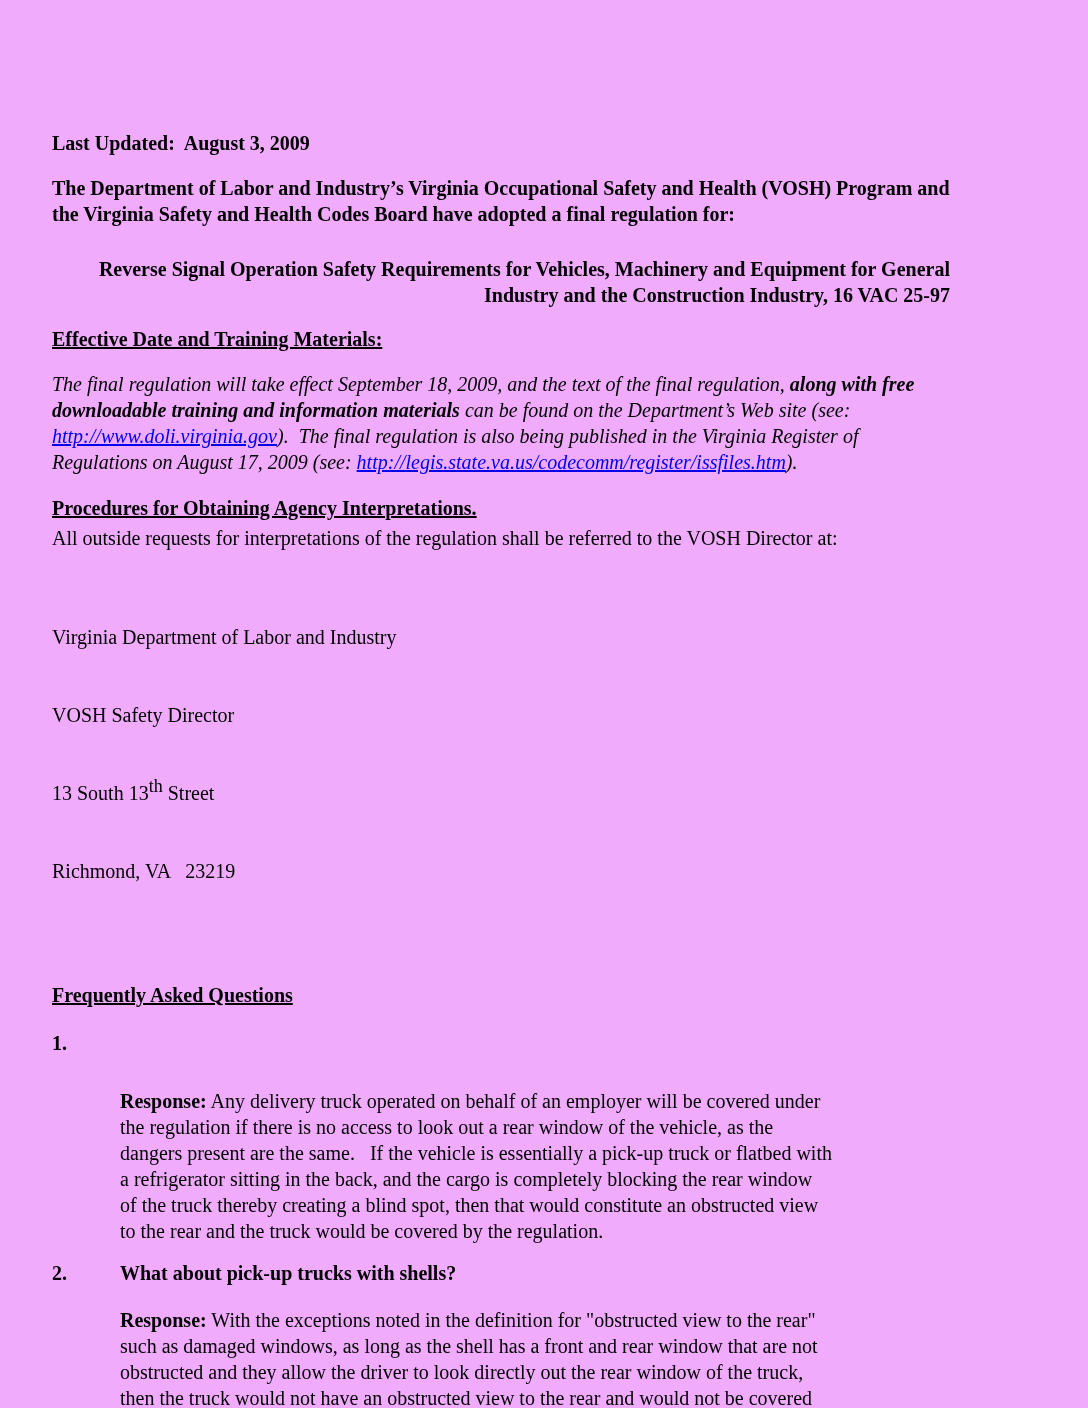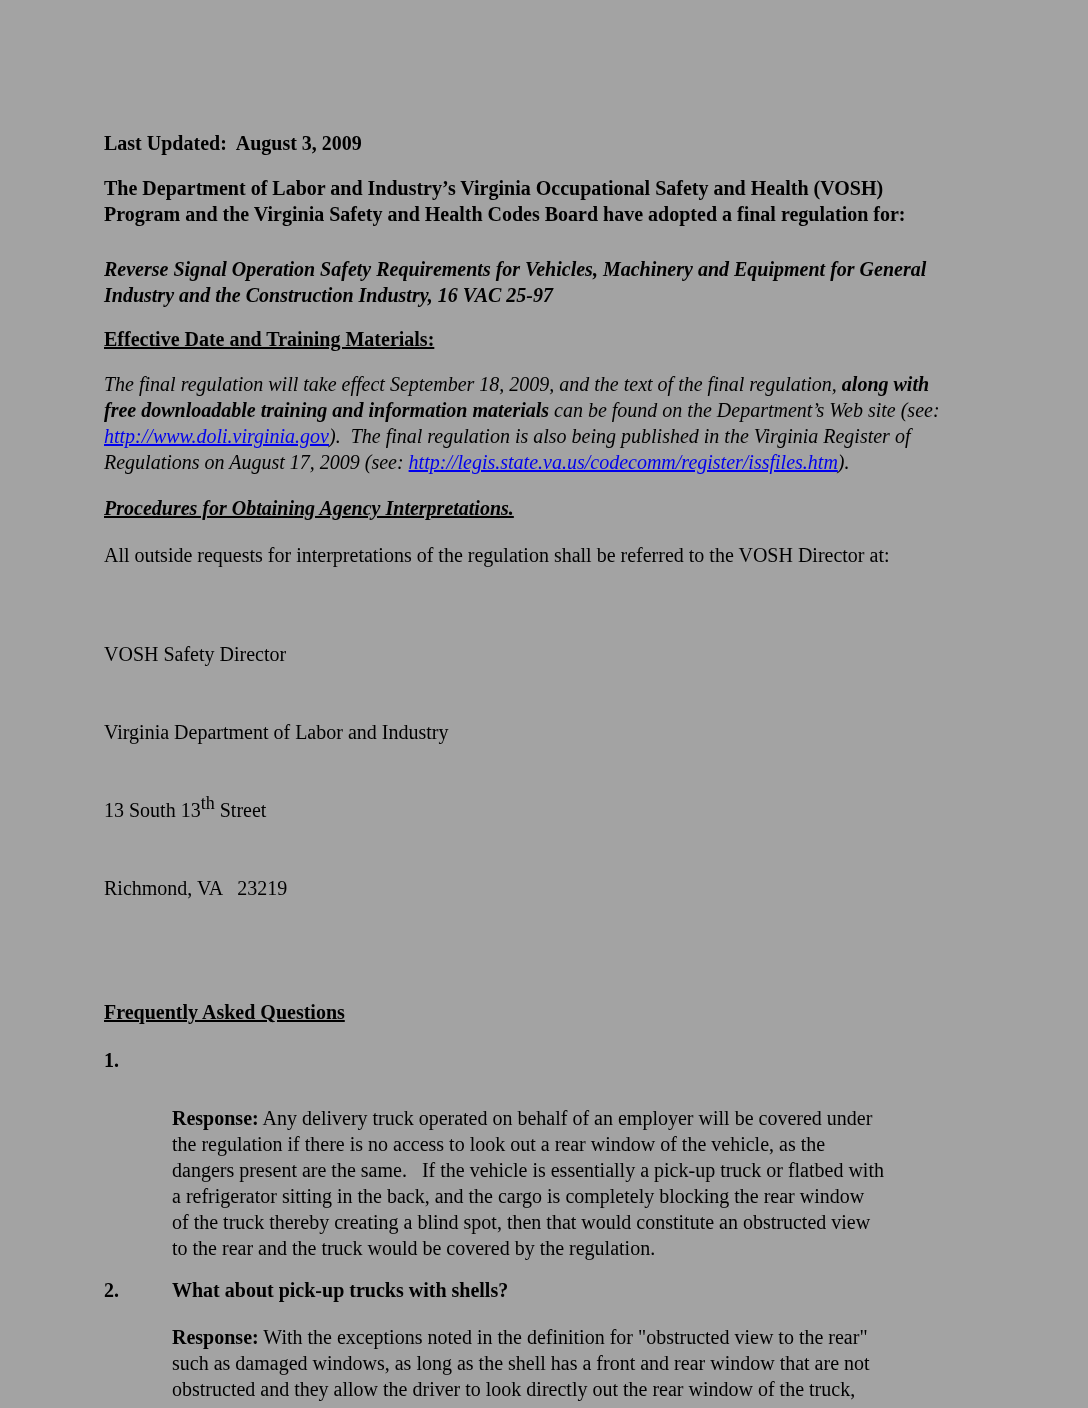--- a/index.html
+++ b/index.html
@@ -7,37 +7,36 @@
   body {
     width: 1088px;
     height: 1408px;
     font-family: "Liberation Serif", "DejaVu Serif", serif;
     color: #000000;
     overflow: hidden;
   }
   .page {
     width: 1088px;
     height: 1408px;
-    padding: 130px 138px 0 104px;
-    background: #a3a3a3;
+    padding: 130px 138px 0 52px;
+    background: #f0abfc;
   }
   .page p, .page div.block { 
     font-size: 20px;
     line-height: 26px;
     white-space: pre-wrap;
   }
   .b { font-weight: bold; }
   .heading {
     font-weight: bold;
     text-decoration: underline;
   }
   .reg-title {
     font-weight: bold;
-    font-style: italic;
-    text-align: left;
+    text-align: right;
   }
   .link {
     color: #0000EE;
     text-decoration: underline;
     cursor: pointer;
   }
   sup.ord {
     font-size: 18px;
     vertical-align: super;
     line-height: 0;
@@ -51,22 +50,22 @@
   .response {
     margin-left: 68px;
     max-width: 712px;
   }
   
   .block-last-updated { margin-top: 0; }
   .block-intro       { margin-top: 19px; }
   .block-title       { margin-top: 29px; }
   .block-eff-heading { margin-top: 18px; font-family: Liberation Serif, serif; }
   .block-eff-para    { margin-top: 19px; font-style: italic; }
-  .block-proc-heading{ margin-top: 20px; font-style: italic; }
-  .block-proc-para   { margin-top: 21px; }
+  .block-proc-heading{ margin-top: 20px; }
+  .block-proc-para   { margin-top: 4px; }
   .block-address     { margin-top: 21px; }
   .block-faq-heading { margin-top: 46px; }
   .block-q1          { margin-top: 22px; }
   .block-r1          { margin-top: 32px; }
   .block-q2          { margin-top: 16px; }
   .block-r2          { margin-top: 21px; }
 </style>
 </head>
 <body>
 
@@ -80,22 +79,22 @@
 
   <p class="heading block-eff-heading">Effective Date and Training Materials:</p>
 
   <p class="block-eff-para"><span>The final regulation will take effect September 18, 2009, and the text of the final regulation, </span><span class="b">along with free downloadable training and information materials</span><span> can be found on the Department’s Web site (see:  </span><a class="link" href="#">http://www.doli.virginia.gov</a><span>).  The final regulation is also being published in the Virginia Register of Regulations on August 17, 2009 (see: </span><a class="link" href="#">http://legis.state.va.us/codecomm/register/issfiles.htm</a><span>).</span></p>
 
   <p class="heading block-proc-heading">Procedures for Obtaining Agency Interpretations.</p>
 
   <p class="block-proc-para">All outside requests for interpretations of the regulation shall be referred to the VOSH Director at:</p>
 
   <div class="block block-address">
+    <div>Virginia Department of Labor and Industry</div>
     <div>VOSH Safety Director</div>
-    <div>Virginia Department of Labor and Industry</div>
     <div><span>13 South 13</span><sup class="ord">th</sup><span> Street</span></div>
     <div>Richmond, VA   23219</div>
   </div>
 
   <p class="heading block-faq-heading">Frequently Asked Questions</p>
 
   <div class="block question block-q1">
     <span class="q-num">1.</span>
   </div>
 

